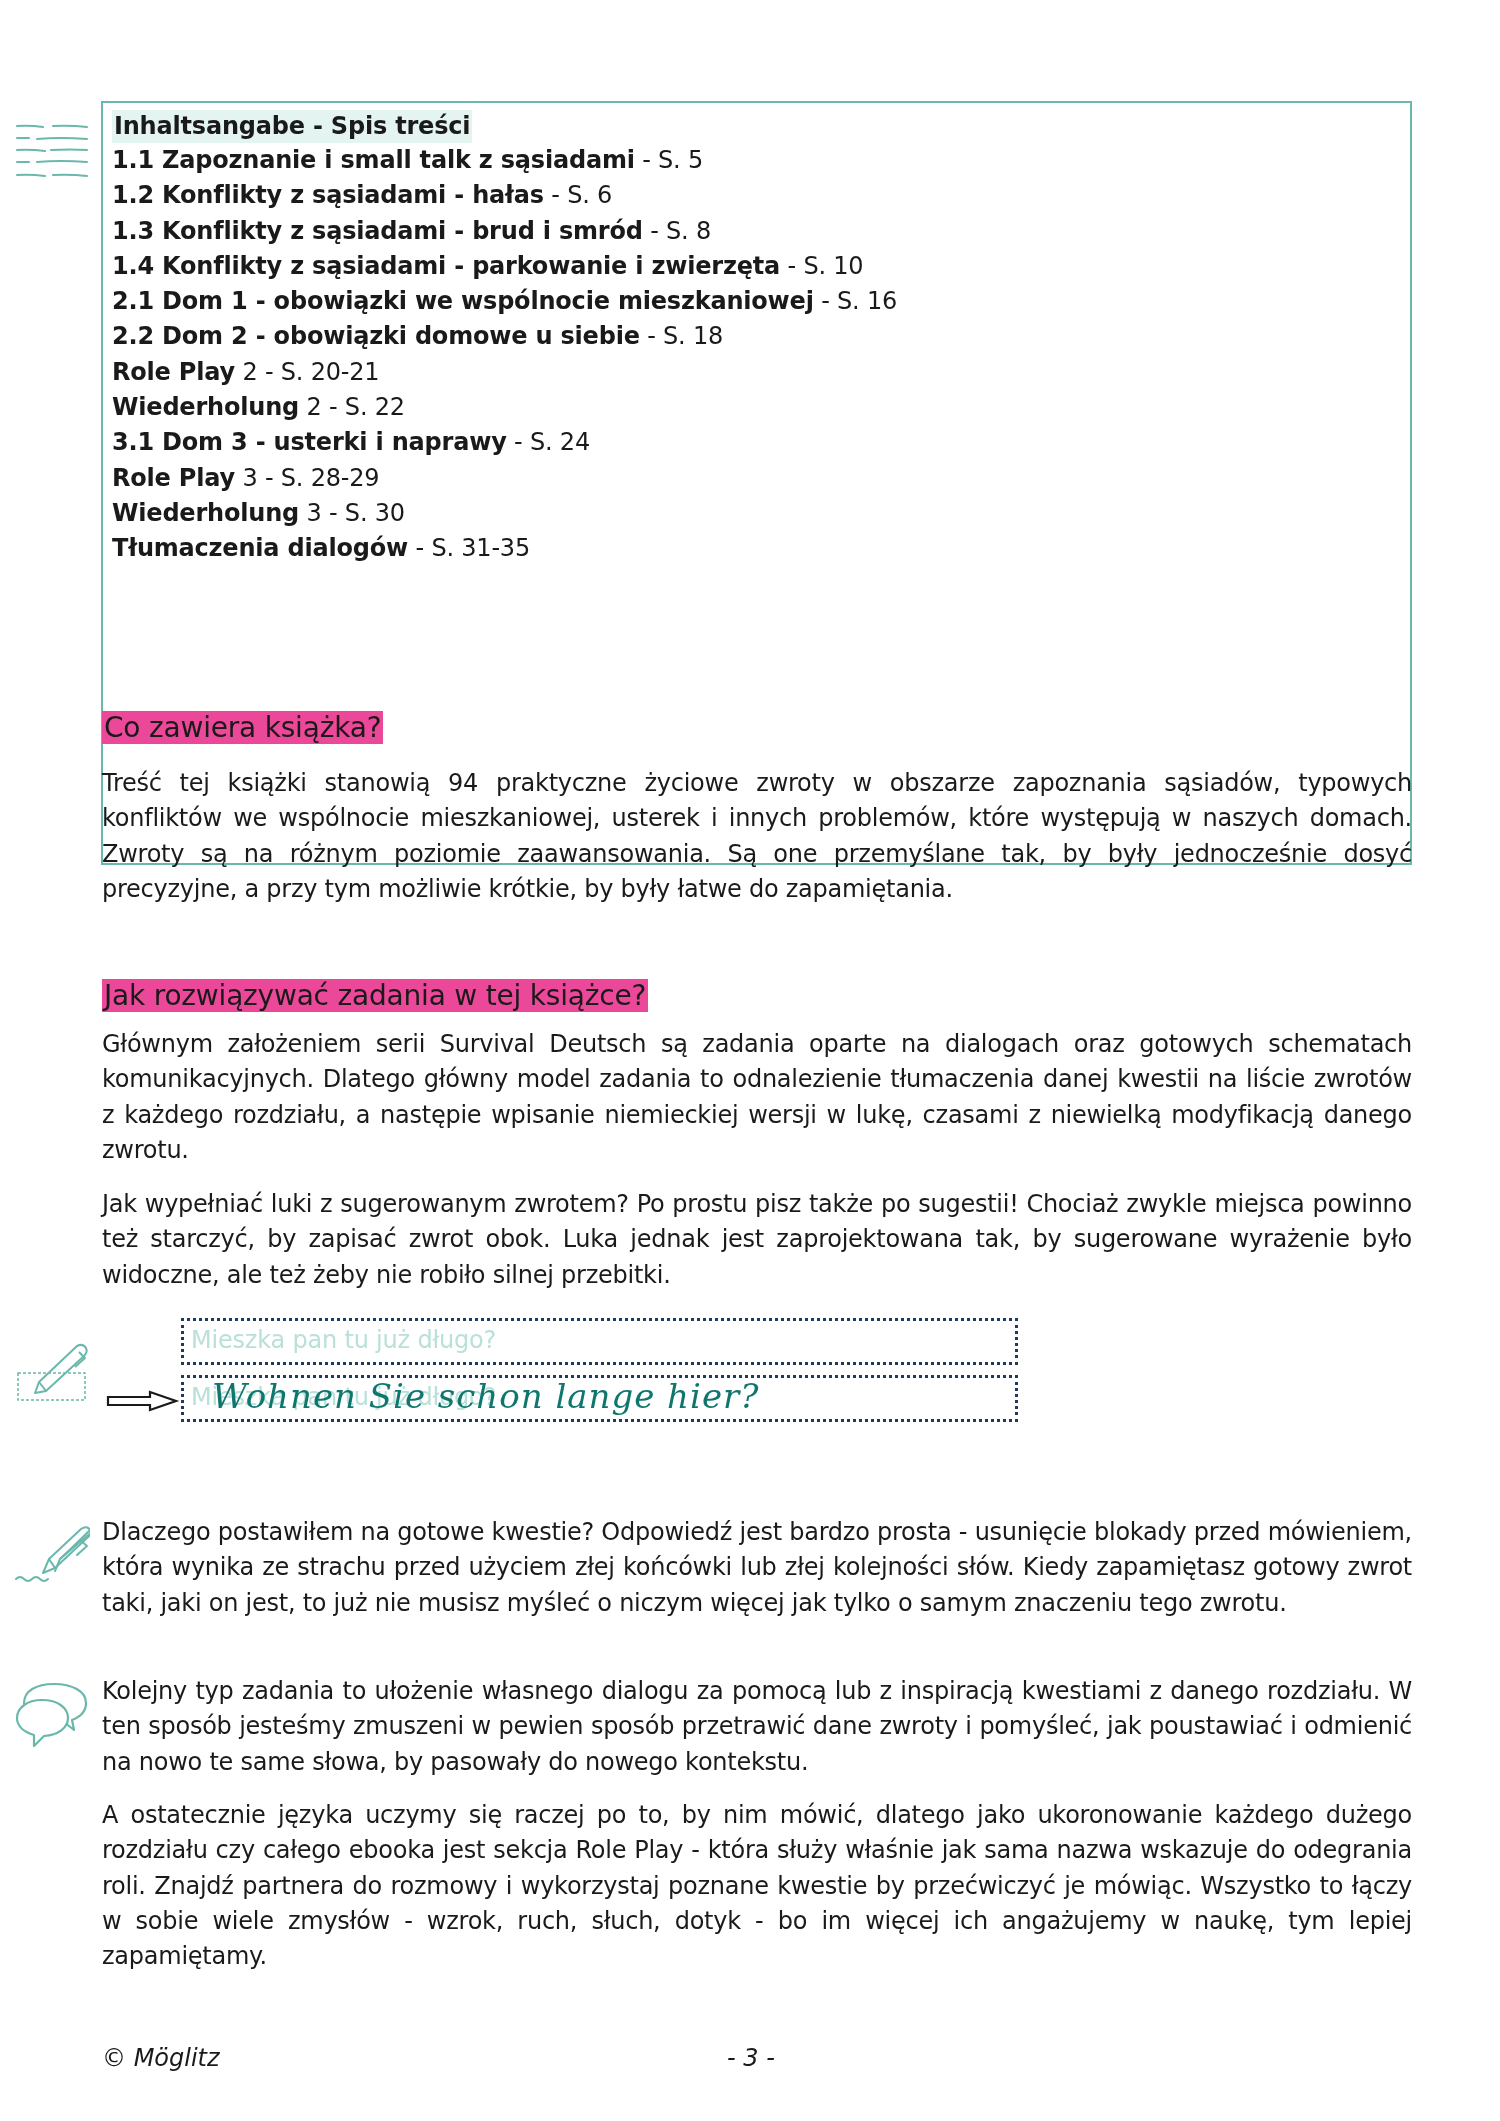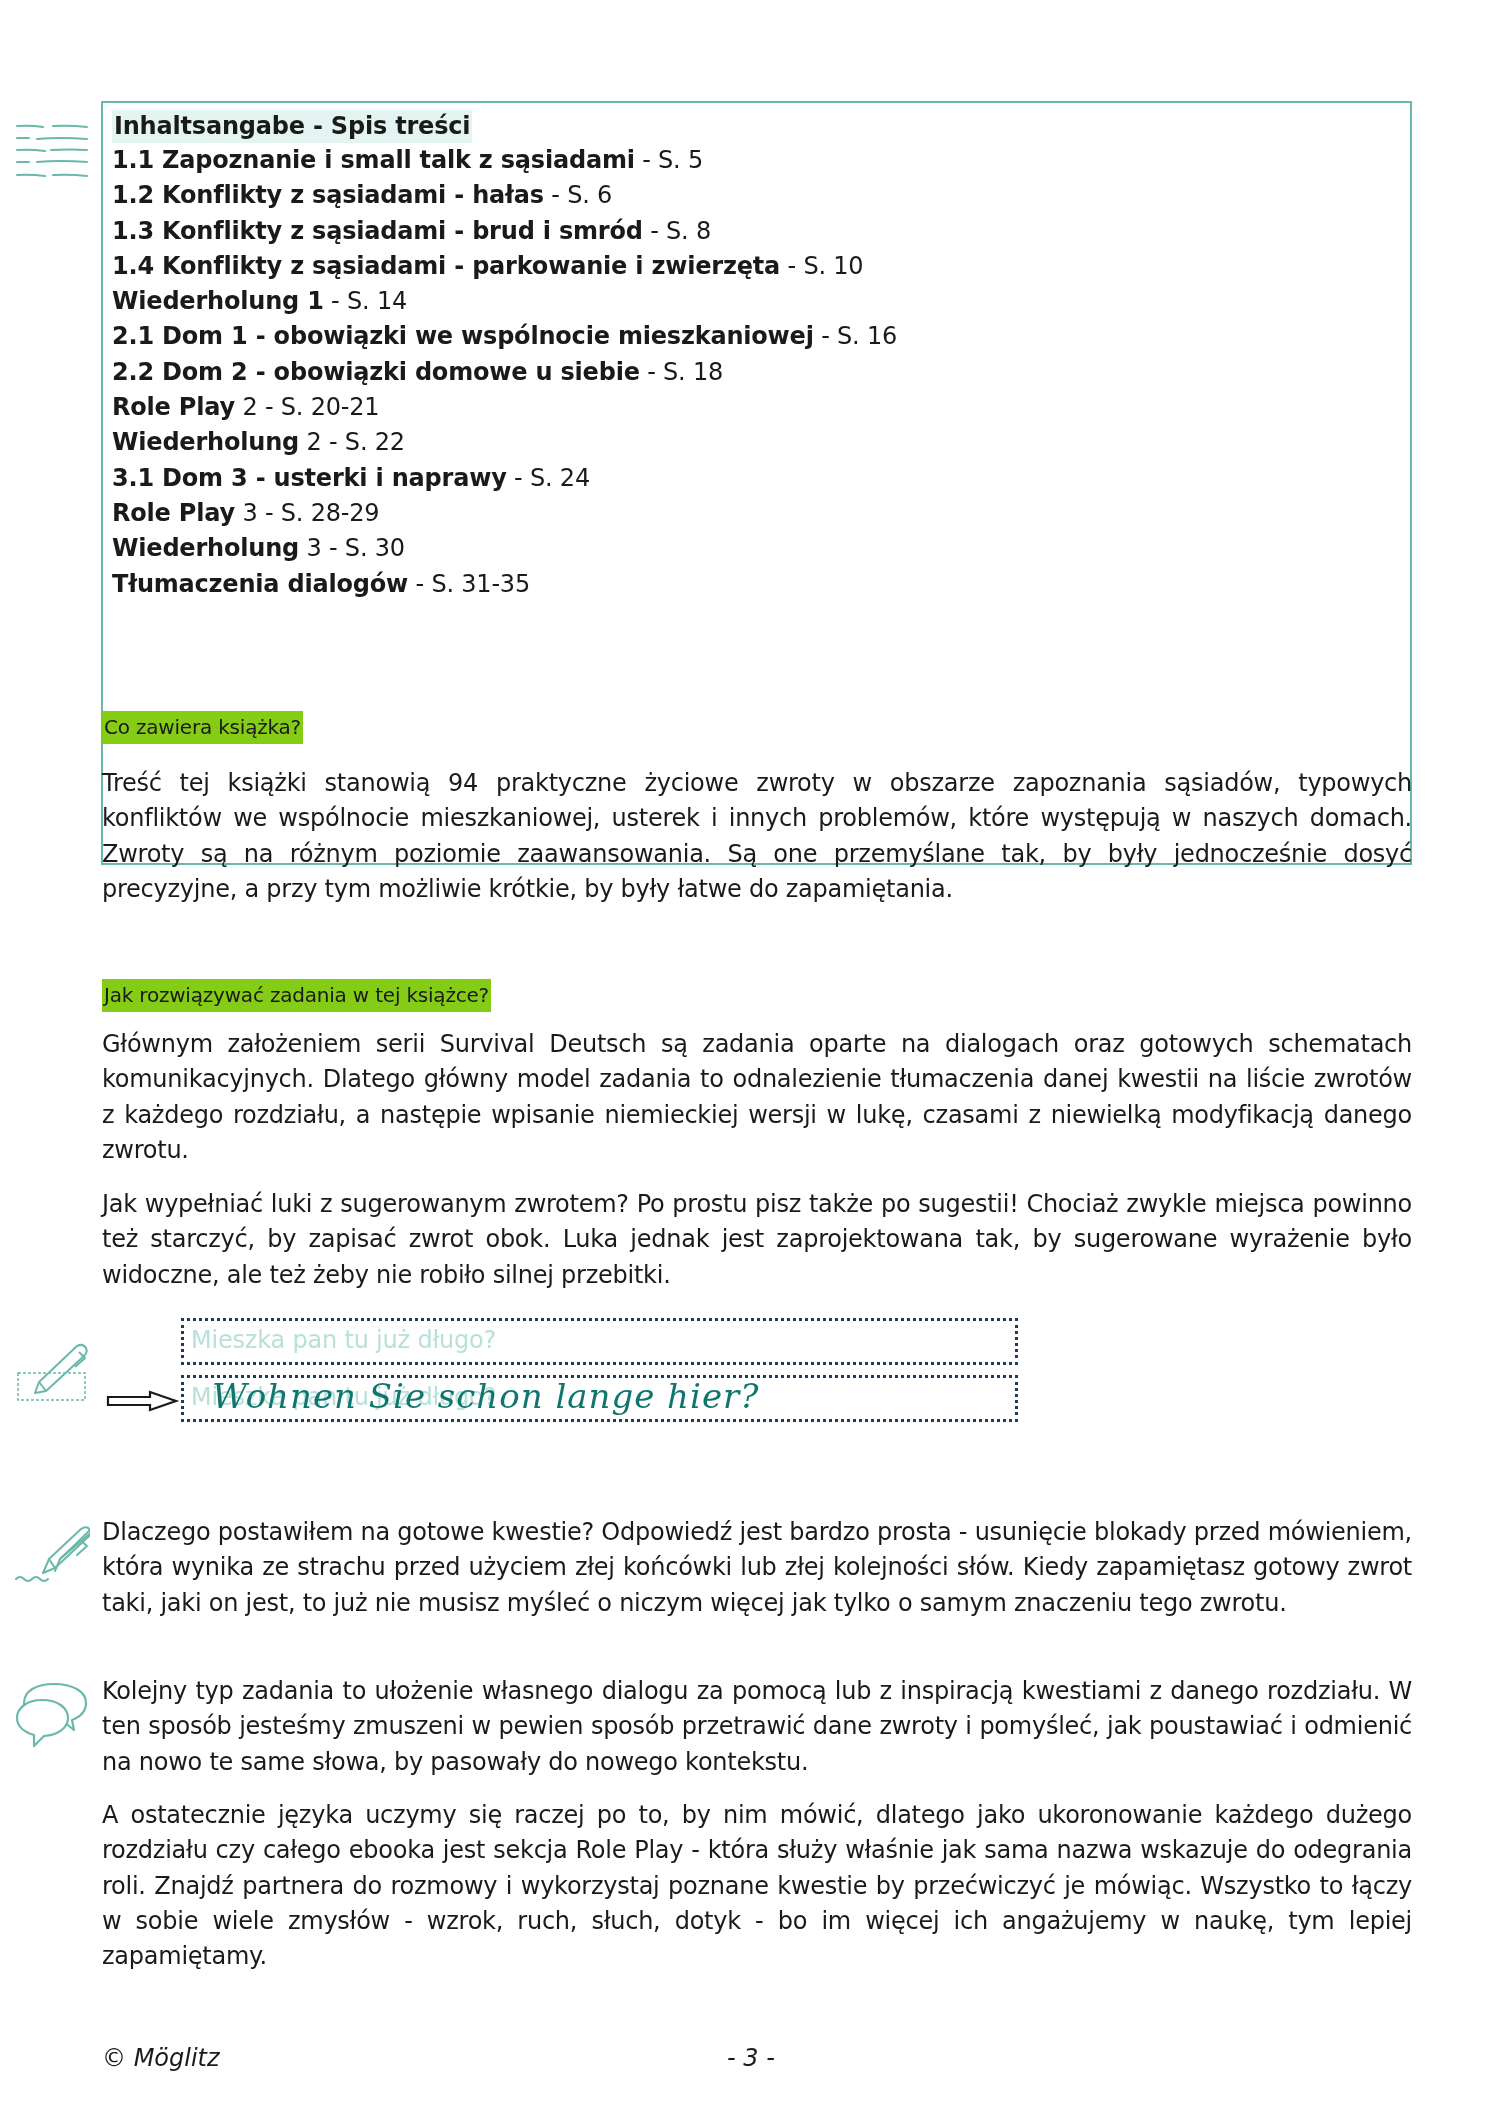--- a/index.html
+++ b/index.html
@@ -16,21 +16,21 @@
     display: inline-block; background: #e4f4f1; font-weight: bold;
     font-size: 24px; line-height: 33px; padding: 0 2px; letter-spacing: -0.2px;
   }
   .toc-list { list-style: none; }
   .toc-item { font-size: 24px; line-height: 35.3px; letter-spacing: -0.2px; white-space: nowrap; }
   .toc-item .t { font-weight: bold; }
   .toc-item .p { font-weight: normal; }
 
   .heading {
     position: absolute; left: 102px; display: inline-block;
-    background: #84cc16; font-size: 20px; line-height: 33px; padding: 0 2px; letter-spacing: -0.2px;
+    background: #ec4899; font-size: 28px; line-height: 33px; padding: 0 2px; letter-spacing: -0.2px;
   }
   .para {
     position: absolute; left: 102px; width: 1310px; font-size: 24px; line-height: 35.3px;
     text-align: justify; letter-spacing: -0.25px;
   }
 
   .ex-box {
     position: absolute; left: 181px; width: 837px; height: 47px;
     border: 3px dotted #1f3a5f;
   }
@@ -65,21 +65,20 @@
   </g>
 </svg>
 
 <div class="toc-box">
   <div class="toc-title">Inhaltsangabe - Spis treści</div>
   <ul class="toc-list">
     <li class="toc-item"><span class="t">1.1 Zapoznanie i small talk z sąsiadami</span><span class="p"> - S. 5</span></li>
     <li class="toc-item"><span class="t">1.2 Konflikty z sąsiadami - hałas</span><span class="p"> - S. 6</span></li>
     <li class="toc-item"><span class="t">1.3 Konflikty z sąsiadami - brud i smród</span><span class="p"> - S. 8</span></li>
     <li class="toc-item"><span class="t">1.4 Konflikty z sąsiadami - parkowanie i zwierzęta</span><span class="p"> - S. 10</span></li>
-    <li class="toc-item"><span class="t">Wiederholung 1</span><span class="p"> - S. 14</span></li>
     <li class="toc-item"><span class="t">2.1 Dom 1 - obowiązki we wspólnocie mieszkaniowej</span><span class="p"> - S. 16</span></li>
     <li class="toc-item"><span class="t">2.2 Dom 2 - obowiązki domowe u siebie</span><span class="p"> - S. 18</span></li>
     <li class="toc-item"><span class="t">Role Play</span><span class="p"> 2 - S. 20-21</span></li>
     <li class="toc-item"><span class="t">Wiederholung</span><span class="p"> 2 - S. 22</span></li>
     <li class="toc-item"><span class="t">3.1 Dom 3 - usterki i naprawy</span><span class="p"> - S. 24</span></li>
     <li class="toc-item"><span class="t">Role Play</span><span class="p"> 3 - S. 28-29</span></li>
     <li class="toc-item"><span class="t">Wiederholung</span><span class="p"> 3 - S. 30</span></li>
     <li class="toc-item"><span class="t">Tłumaczenia dialogów</span><span class="p"> - S. 31-35</span></li>
   </ul>
 </div>

